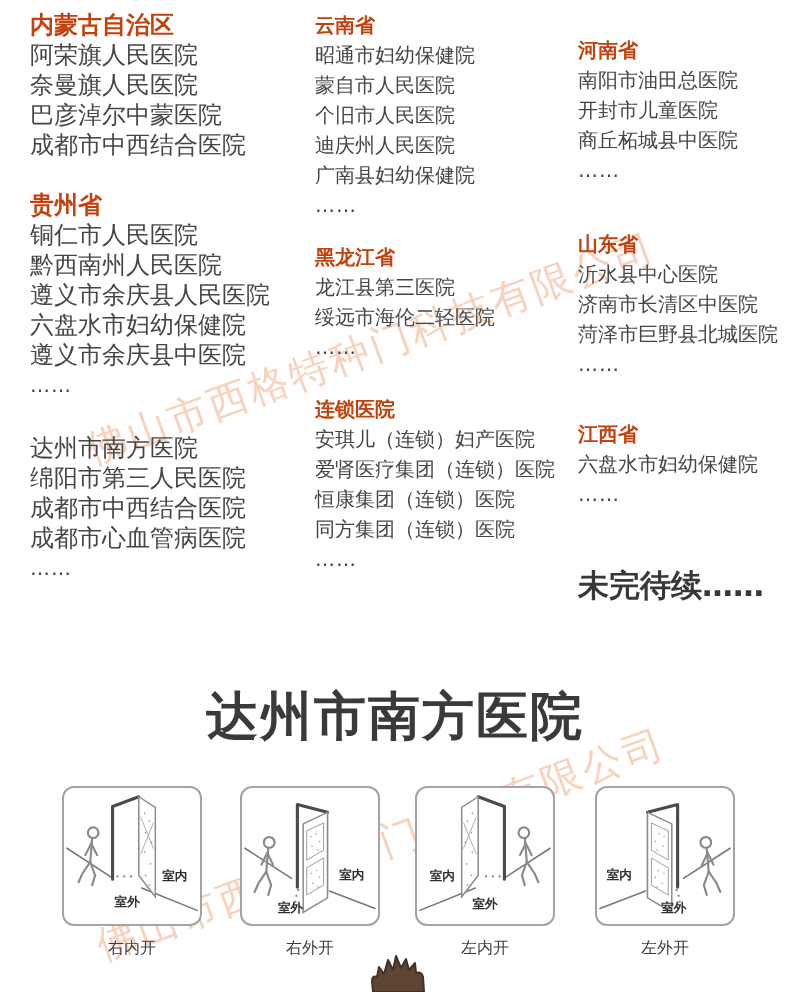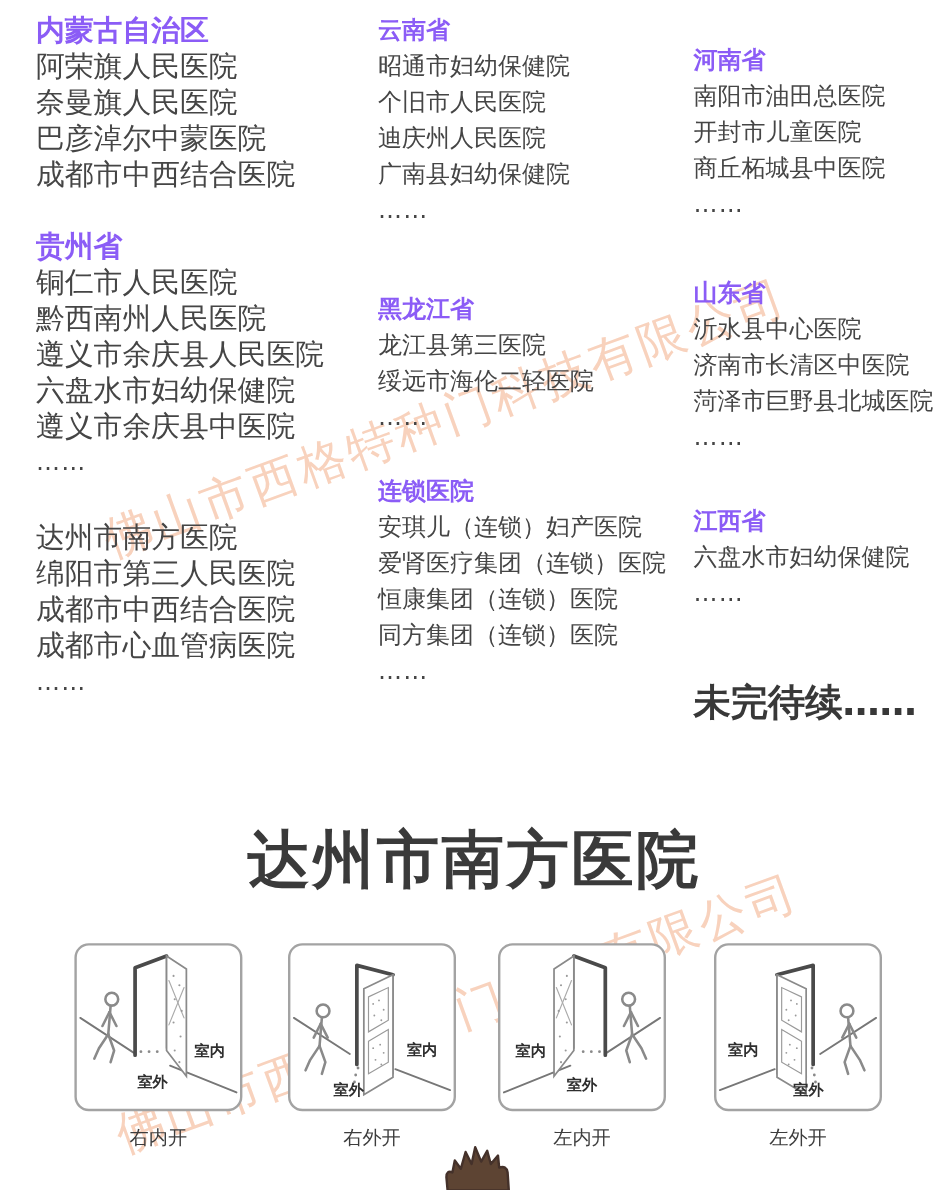--- a/index.html
+++ b/index.html
@@ -13,21 +13,21 @@
              pointer-events:none;}
   .wm1{left:88px;top:424px;}
   .wm2{left:98px;top:920px;}
 
   
   .col{position:absolute;top:0;z-index:2;}
   .col1{left:30px;width:285px;}
   .col2{left:315px;width:262px;}
   .col3{left:578px;width:212px;}
   .group{position:absolute;left:0;}
-  .hdr{font-weight:bold;color:#8b5cf6;line-height:30px;height:30px;white-space:nowrap;margin:0;}
+  .hdr{font-weight:bold;color:#c2410c;line-height:30px;height:30px;white-space:nowrap;margin:0;}
   .item{color:#454545;line-height:30px;height:30px;white-space:nowrap;}
   .more{color:#454545;line-height:30px;height:30px;letter-spacing:1px;}
   .col1 .hdr,.col1 .item{font-size:24px;}
   .col2 .hdr,.col2 .item,.col3 .hdr,.col3 .item{font-size:20px;}
   .more{font-size:20px;}
 
   .continued{position:absolute;left:578px;top:565px;font-size:31px;font-weight:600;
              color:#383838;white-space:nowrap;z-index:2;}
 
   
@@ -74,20 +74,21 @@
       <div class="item">成都市中西结合医院</div>
       <div class="item">成都市心血管病医院</div>
       <div class="more">……</div>
     </section>
   </div>
 
   <div class="col col2">
     <section class="group" style="top:10px">
       <h3 class="hdr">云南省</h3>
       <div class="item">昭通市妇幼保健院</div>
+      <div class="item">蒙自市人民医院</div>
       <div class="item">个旧市人民医院</div>
       <div class="item">迪庆州人民医院</div>
       <div class="item">广南县妇幼保健院</div>
       <div class="more">……</div>
     </section>
     <section class="group" style="top:242px">
       <h3 class="hdr">黑龙江省</h3>
       <div class="item">龙江县第三医院</div>
       <div class="item">绥远市海伦二轻医院</div>
       <div class="more">……</div>

